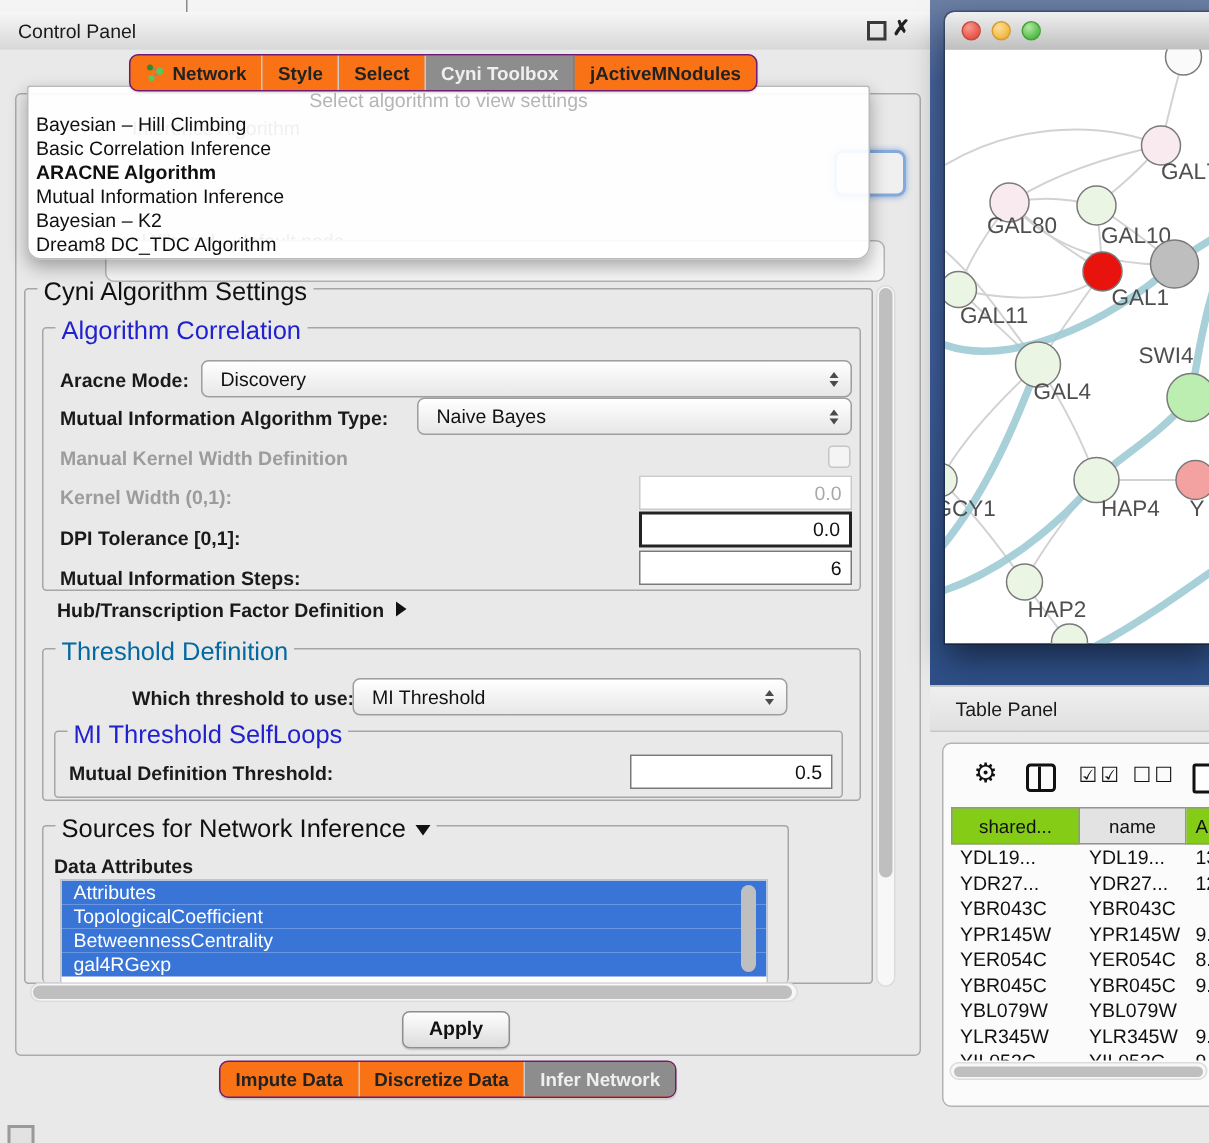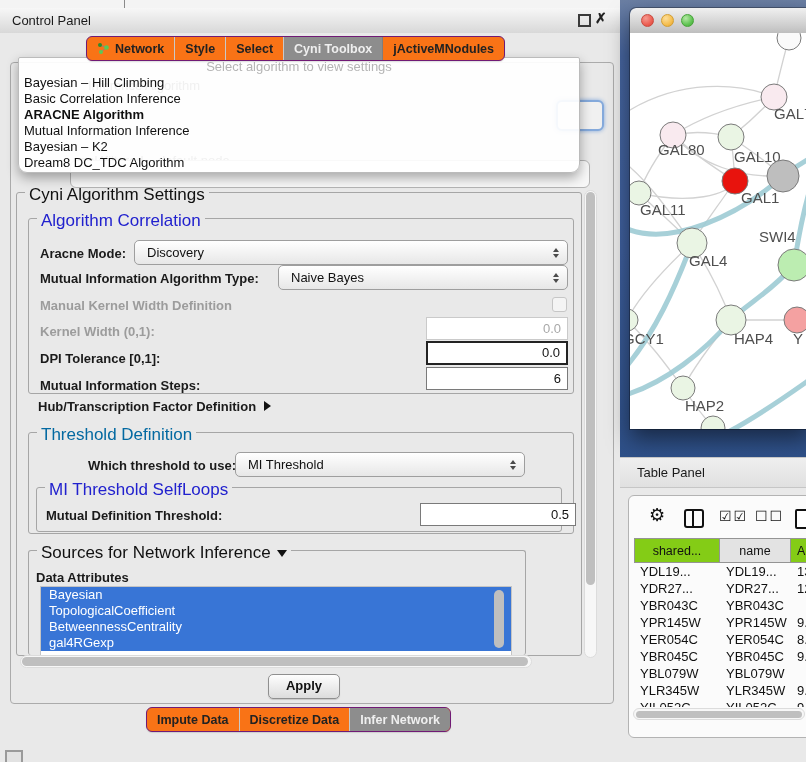--- a/index.html
+++ b/index.html
@@ -202,30 +202,30 @@
   <span>MI Threshold</span>
   <span class="spin">
       <i class="up"></i>
       <i class="dn"></i>
     </span>
 </div>
 <div class="group" style="left:36px;top:487px;width:524px;height:43px">
   <span class="gtitle blue">MI Threshold SelfLoops</span>
 </div>
 <div class="lbl" style="left:46px;top:508px">Mutual Definition Threshold:</div>
-<div class="field" style="left:420px;top:503px;width:156px;height:23px">0.5</div>
+<div class="field" style="left:420px;top:503px;width:135px;height:23px">0.5</div>
 
 <div class="group" style="left:28px;top:550px;width:496px;height:104px;border-bottom:none">
   <span class="gtitle">
     <span>Sources for Network Inference</span><span class="tri-down"></span>
   </span>
 </div>
 <div class="lbl" style="left:36px;top:570px">Data Attributes</div>
 <div class="abs" id="attr-box">
-    <div class="attr-item">Bayesian</div>
+    <div class="attr-item">Attributes</div>
     <div class="attr-item">TopologicalCoefficient</div>
     <div class="attr-item">BetweennessCentrality</div>
     <div class="attr-item">gal4RGexp</div>
   </div>
 <div class="sbthumb" style="left:494px;top:590px;width:10px;height:58px"></div>
 
 <div class="sbtrack" style="left:584px;top:190px;width:13px;height:468px"></div>
 <div class="sbthumb" style="left:586px;top:192px;width:9px;height:393px"></div>
 <div class="sbtrack" style="left:20px;top:655px;width:512px;height:13px"></div>
 <div class="sbthumb" style="left:22px;top:657px;width:506px;height:9px"></div>

